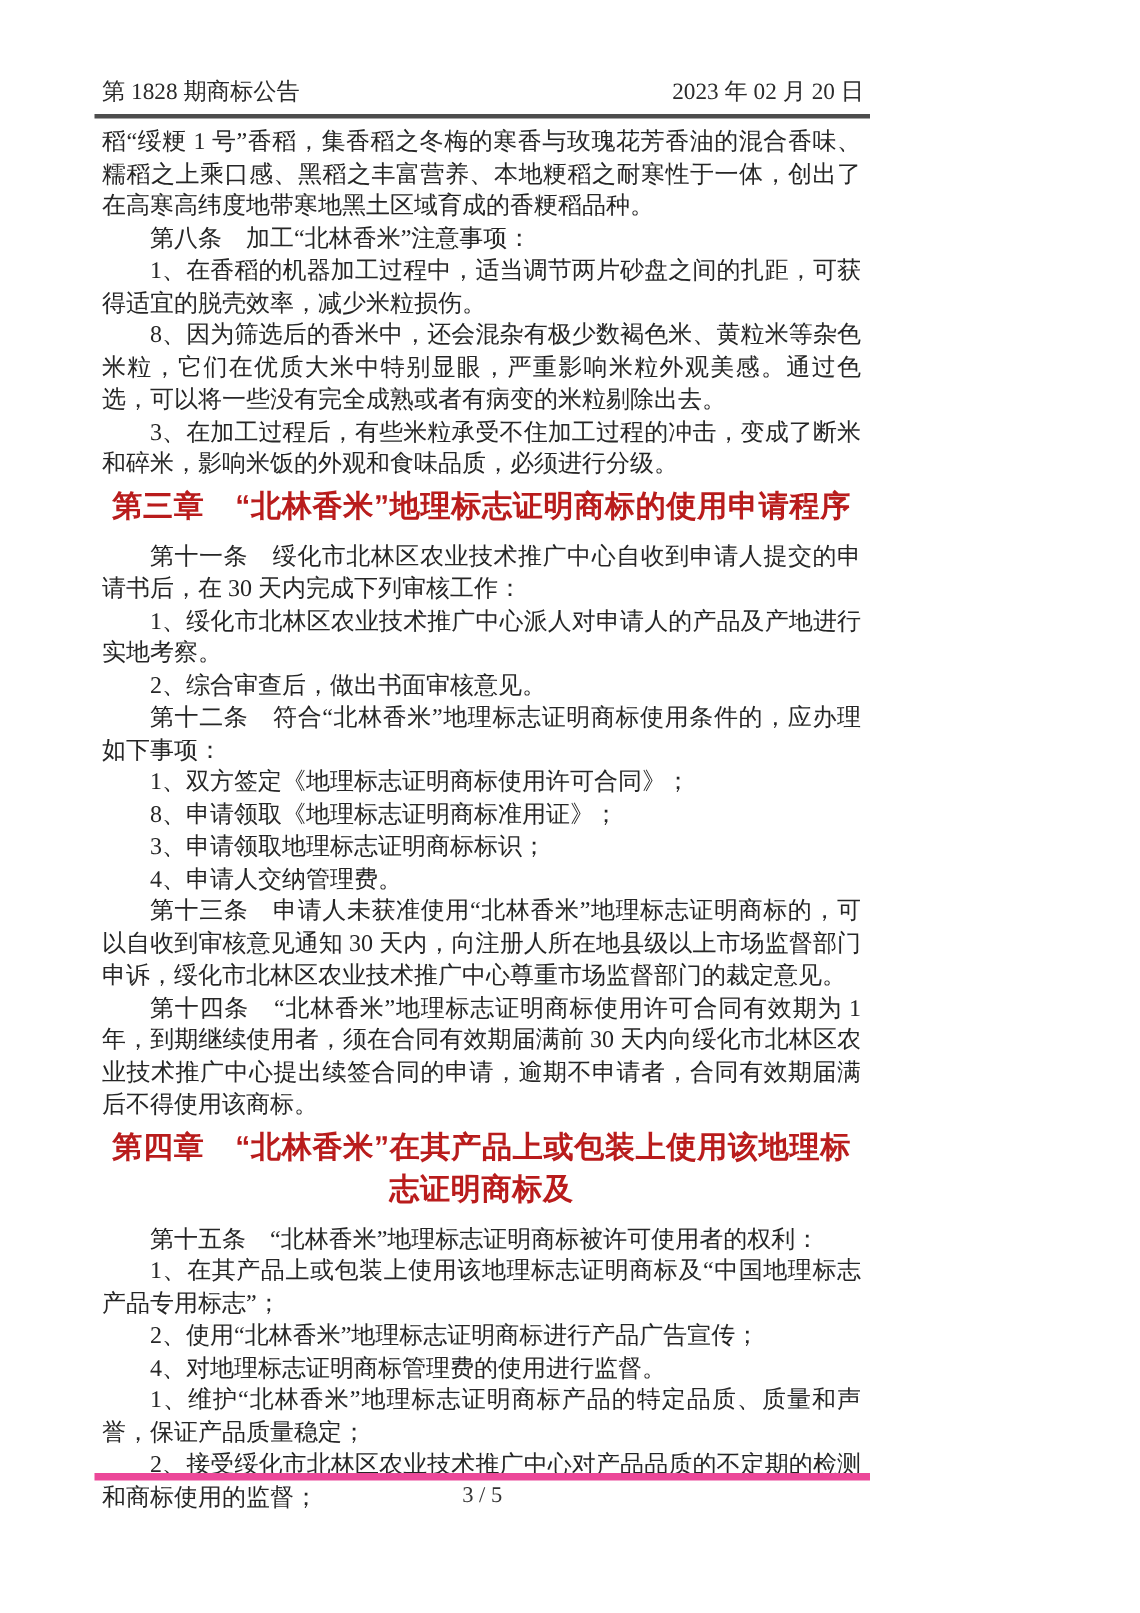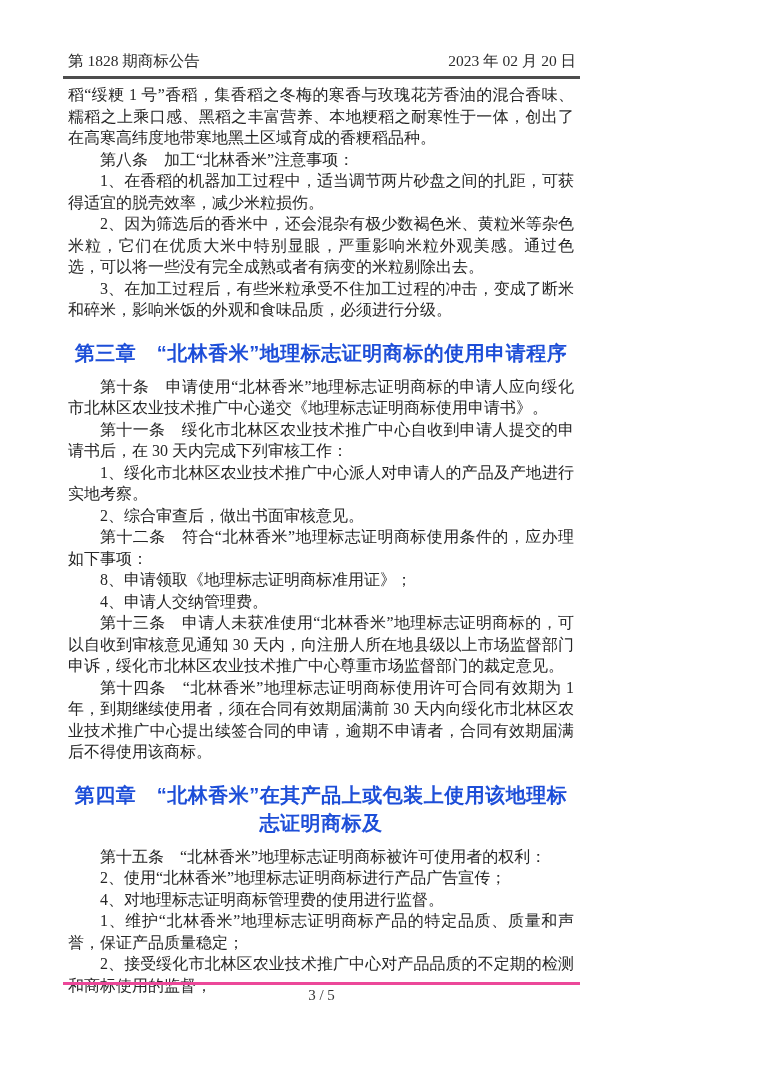--- a/index.html
+++ b/index.html
@@ -52,32 +52,32 @@
     text-indent: 2em;
   }
   .content p.para.noindent {
     text-indent: 0;
   }
   .content h2.chapter {
     font-family: "Liberation Sans", "DejaVu Sans", sans-serif;
     font-weight: 700;
     font-size: 20px;
     line-height: 28px;
-    margin: 18px 0 9px 0;
+    margin: 3px 0 9px 0;
     text-align: center;
     text-indent: 0;
-    color: #1d4ed8;
+    color: #b91c1c;
     letter-spacing: 0.5px;
   }
   .footer {
     position: absolute;
     top: 982px;
     left: 63px;
     right: 60px;
-    border-top: 3px solid #ec4899;
+    border-top: 5px solid #ec4899;
     text-align: center;
     font-size: 15px;
     line-height: 18px;
     padding-top: 1px;
     color: #333333;
   }
 </style>
 </head>
 <body>
 
@@ -87,34 +87,36 @@
     <span>第 1828 期商标公告</span>
     <span>2023 年 02 月 20 日</span>
   </div>
 
   <div class="header-rule"></div>
 
   <div class="content" id="content">
       <p class="para noindent">稻“绥粳 1 号”香稻，集香稻之冬梅的寒香与玫瑰花芳香油的混合香味、糯稻之上乘口感、黑稻之丰富营养、本地粳稻之耐寒性于一体，创出了在高寒高纬度地带寒地黑土区域育成的香粳稻品种。</p>
       <p class="para">第八条　加工“北林香米”注意事项：</p>
       <p class="para">1、在香稻的机器加工过程中，适当调节两片砂盘之间的扎距，可获得适宜的脱壳效率，减少米粒损伤。</p>
-      <p class="para">2、因为筛选后的香米中，还会混杂有极少数褐色米、黄粒米等杂色米粒，它们在优质大米中特别显眼，严重影响米粒外观美感。通过色选，可以将一些没有完全成熟或者有病变的米粒剔除出去。</p>
+      <p class="para">8、因为筛选后的香米中，还会混杂有极少数褐色米、黄粒米等杂色米粒，它们在优质大米中特别显眼，严重影响米粒外观美感。通过色选，可以将一些没有完全成熟或者有病变的米粒剔除出去。</p>
       <p class="para">3、在加工过程后，有些米粒承受不住加工过程的冲击，变成了断米和碎米，影响米饭的外观和食味品质，必须进行分级。</p>
       <h2 class="chapter">第三章　“北林香米”地理标志证明商标的使用申请程序</h2>
-      <p class="para">第十条　申请使用“北林香米”地理标志证明商标的申请人应向绥化市北林区农业技术推广中心递交《地理标志证明商标使用申请书》。</p>
       <p class="para">第十一条　绥化市北林区农业技术推广中心自收到申请人提交的申请书后，在 30 天内完成下列审核工作：</p>
       <p class="para">1、绥化市北林区农业技术推广中心派人对申请人的产品及产地进行实地考察。</p>
       <p class="para">2、综合审查后，做出书面审核意见。</p>
       <p class="para">第十二条　符合“北林香米”地理标志证明商标使用条件的，应办理如下事项：</p>
+      <p class="para">1、双方签定《地理标志证明商标使用许可合同》；</p>
       <p class="para">8、申请领取《地理标志证明商标准用证》；</p>
+      <p class="para">3、申请领取地理标志证明商标标识；</p>
       <p class="para">4、申请人交纳管理费。</p>
       <p class="para">第十三条　申请人未获准使用“北林香米”地理标志证明商标的，可以自收到审核意见通知 30 天内，向注册人所在地县级以上市场监督部门申诉，绥化市北林区农业技术推广中心尊重市场监督部门的裁定意见。</p>
       <p class="para">第十四条　“北林香米”地理标志证明商标使用许可合同有效期为 1 年，到期继续使用者，须在合同有效期届满前 30 天内向绥化市北林区农业技术推广中心提出续签合同的申请，逾期不申请者，合同有效期届满后不得使用该商标。</p>
       <h2 class="chapter">第四章　“北林香米”在其产品上或包装上使用该地理标志证明商标及</h2>
       <p class="para">第十五条　“北林香米”地理标志证明商标被许可使用者的权利：</p>
+      <p class="para">1、在其产品上或包装上使用该地理标志证明商标及“中国地理标志产品专用标志”；</p>
       <p class="para">2、使用“北林香米”地理标志证明商标进行产品广告宣传；</p>
       <p class="para">4、对地理标志证明商标管理费的使用进行监督。</p>
       <p class="para">1、维护“北林香米”地理标志证明商标产品的特定品质、质量和声誉，保证产品质量稳定；</p>
       <p class="para">2、接受绥化市北林区农业技术推广中心对产品品质的不定期的检测和商标使用的监督；</p>
     </div>
 
   <div class="footer">
     <span>3 / 5</span>
   </div>
 

